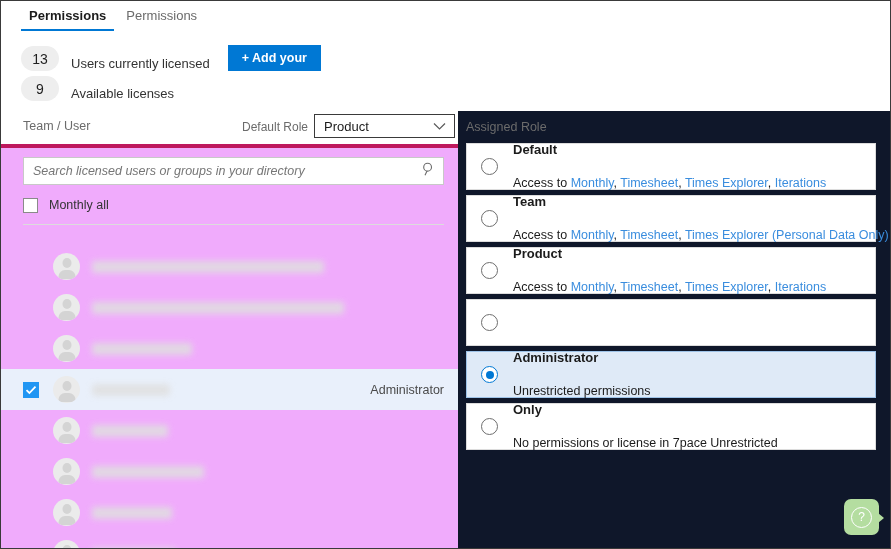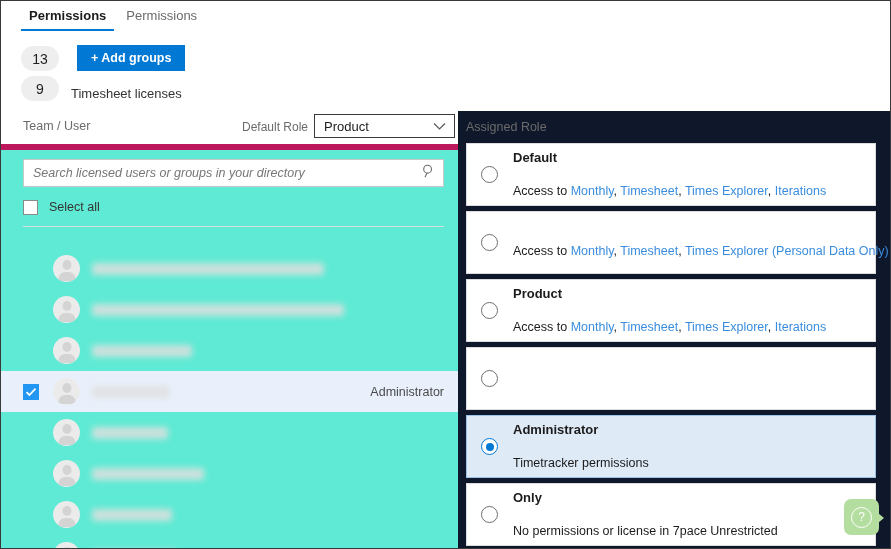--- a/index.html
+++ b/index.html
@@ -149,22 +149,22 @@
     margin-right: 8px;
     display: block;
   }
 
   .left-body {
     position: absolute;
     left: 0;
     top: 33px;
     right: 0;
     bottom: 0;
-    background: #5eead4;
-    border-top: 6px solid #be185d;
+    background: #f0abfc;
+    border-top: 4px solid #be185d;
   }
   .search-wrap {
     position: relative;
     margin: 9px 14px 0 22px;
     height: 28px;
     background: #ffffff;
     border: 1px solid #c8c8c8;
     box-sizing: border-box;
     display: flex;
     align-items: center;
@@ -313,21 +313,21 @@
     color: #6b6b6b;
     margin: 9px 0 0 8px;
   }
   .role-cards {
     margin: 9px 14px 0 8px;
   }
   .role-card {
     border: 1px solid #dcdcdc;
     background: #ffffff;
     box-sizing: border-box;
-    height: 63px;
+    height: 47px;
     margin-bottom: 5px;
     display: flex;
     align-items: center;
     padding-left: 14px;
     cursor: pointer;
   }
   .role-card.selected {
     background: #dfeaf7;
     border-color: #9ec3e8;
   }
@@ -422,25 +422,26 @@
       <span>Permissions</span>
     </div>
     <div class="tab">
       <span>Permissions</span>
     </div>
   </div>
 
   <div class="license-block">
     <div class="license-row">
       <div class="count-badge">13</div>
-      <button class="add-users-btn">+ Add groups</button>
+      <div class="license-label">Users currently licensed</div>
+      <button class="add-users-btn">+ Add your</button>
     </div>
     <div class="license-row">
       <div class="count-badge">9</div>
-      <div class="license-label">Timesheet licenses</div>
+      <div class="license-label">Available licenses</div>
     </div>
   </div>
 
   <div class="left-panel">
     <div class="left-head">
       <div class="team-user-label">Team / User</div>
       <div class="default-role-label">Default Role</div>
       <div class="role-select">
         <span class="role-select-value">Product</span>
         <span class="chev">
@@ -457,21 +458,21 @@
         <span class="search-icon">
           <svg width="13" height="14" viewBox="0 0 13 14">
             <circle cx="5.6" cy="5.2" r="3.9" fill="none" stroke="#6a6a6a" stroke-width="1.1"></circle>
             <path d="M5.0 8.9 L3.0 13.2" stroke="#6a6a6a" stroke-width="1.1" fill="none"></path>
           </svg>
         </span>
       </div>
 
       <div class="select-all-row">
         <span class="cbx"></span>
-        <span class="select-all-label">Select all</span>
+        <span class="select-all-label">Monthly all</span>
       </div>
 
       <div class="list-divider"></div>
 
       <div class="user-list">
           <div class="user-row">
             <span class="row-cbx"></span>
             <span class="avatar">
               <span class="head"></span>
               <span class="body"></span>
@@ -548,38 +549,39 @@
         <div class="role-card">
           <span class="radio"></span>
           <span class="role-text">
             <div class="role-title">Default</div>
             <div class="role-desc">Access to <span class="lnk">Monthly</span>, <span class="lnk">Timesheet</span>, <span class="lnk">Times Explorer</span>, <span class="lnk">Iterations</span></div>
           </span>
         </div>
         <div class="role-card">
           <span class="radio"></span>
           <span class="role-text">
+            <div class="role-title">Team</div>
             <div class="role-desc">Access to <span class="lnk">Monthly</span>, <span class="lnk">Timesheet</span>, <span class="lnk">Times Explorer (Personal Data Only)</span></div>
           </span>
         </div>
         <div class="role-card">
           <span class="radio"></span>
           <span class="role-text">
             <div class="role-title">Product</div>
             <div class="role-desc">Access to <span class="lnk">Monthly</span>, <span class="lnk">Timesheet</span>, <span class="lnk">Times Explorer</span>, <span class="lnk">Iterations</span></div>
           </span>
         </div>
         <div class="role-card">
           <span class="radio"></span>
         </div>
         <div class="role-card selected">
           <span class="radio"></span>
           <span class="role-text">
             <div class="role-title">Administrator</div>
-            <div class="role-desc">Timetracker permissions</div>
+            <div class="role-desc">Unrestricted permissions</div>
           </span>
         </div>
         <div class="role-card">
           <span class="radio"></span>
           <span class="role-text">
             <div class="role-title">Only</div>
             <div class="role-desc">No permissions or license in 7pace Unrestricted</div>
           </span>
         </div>
       </div>

